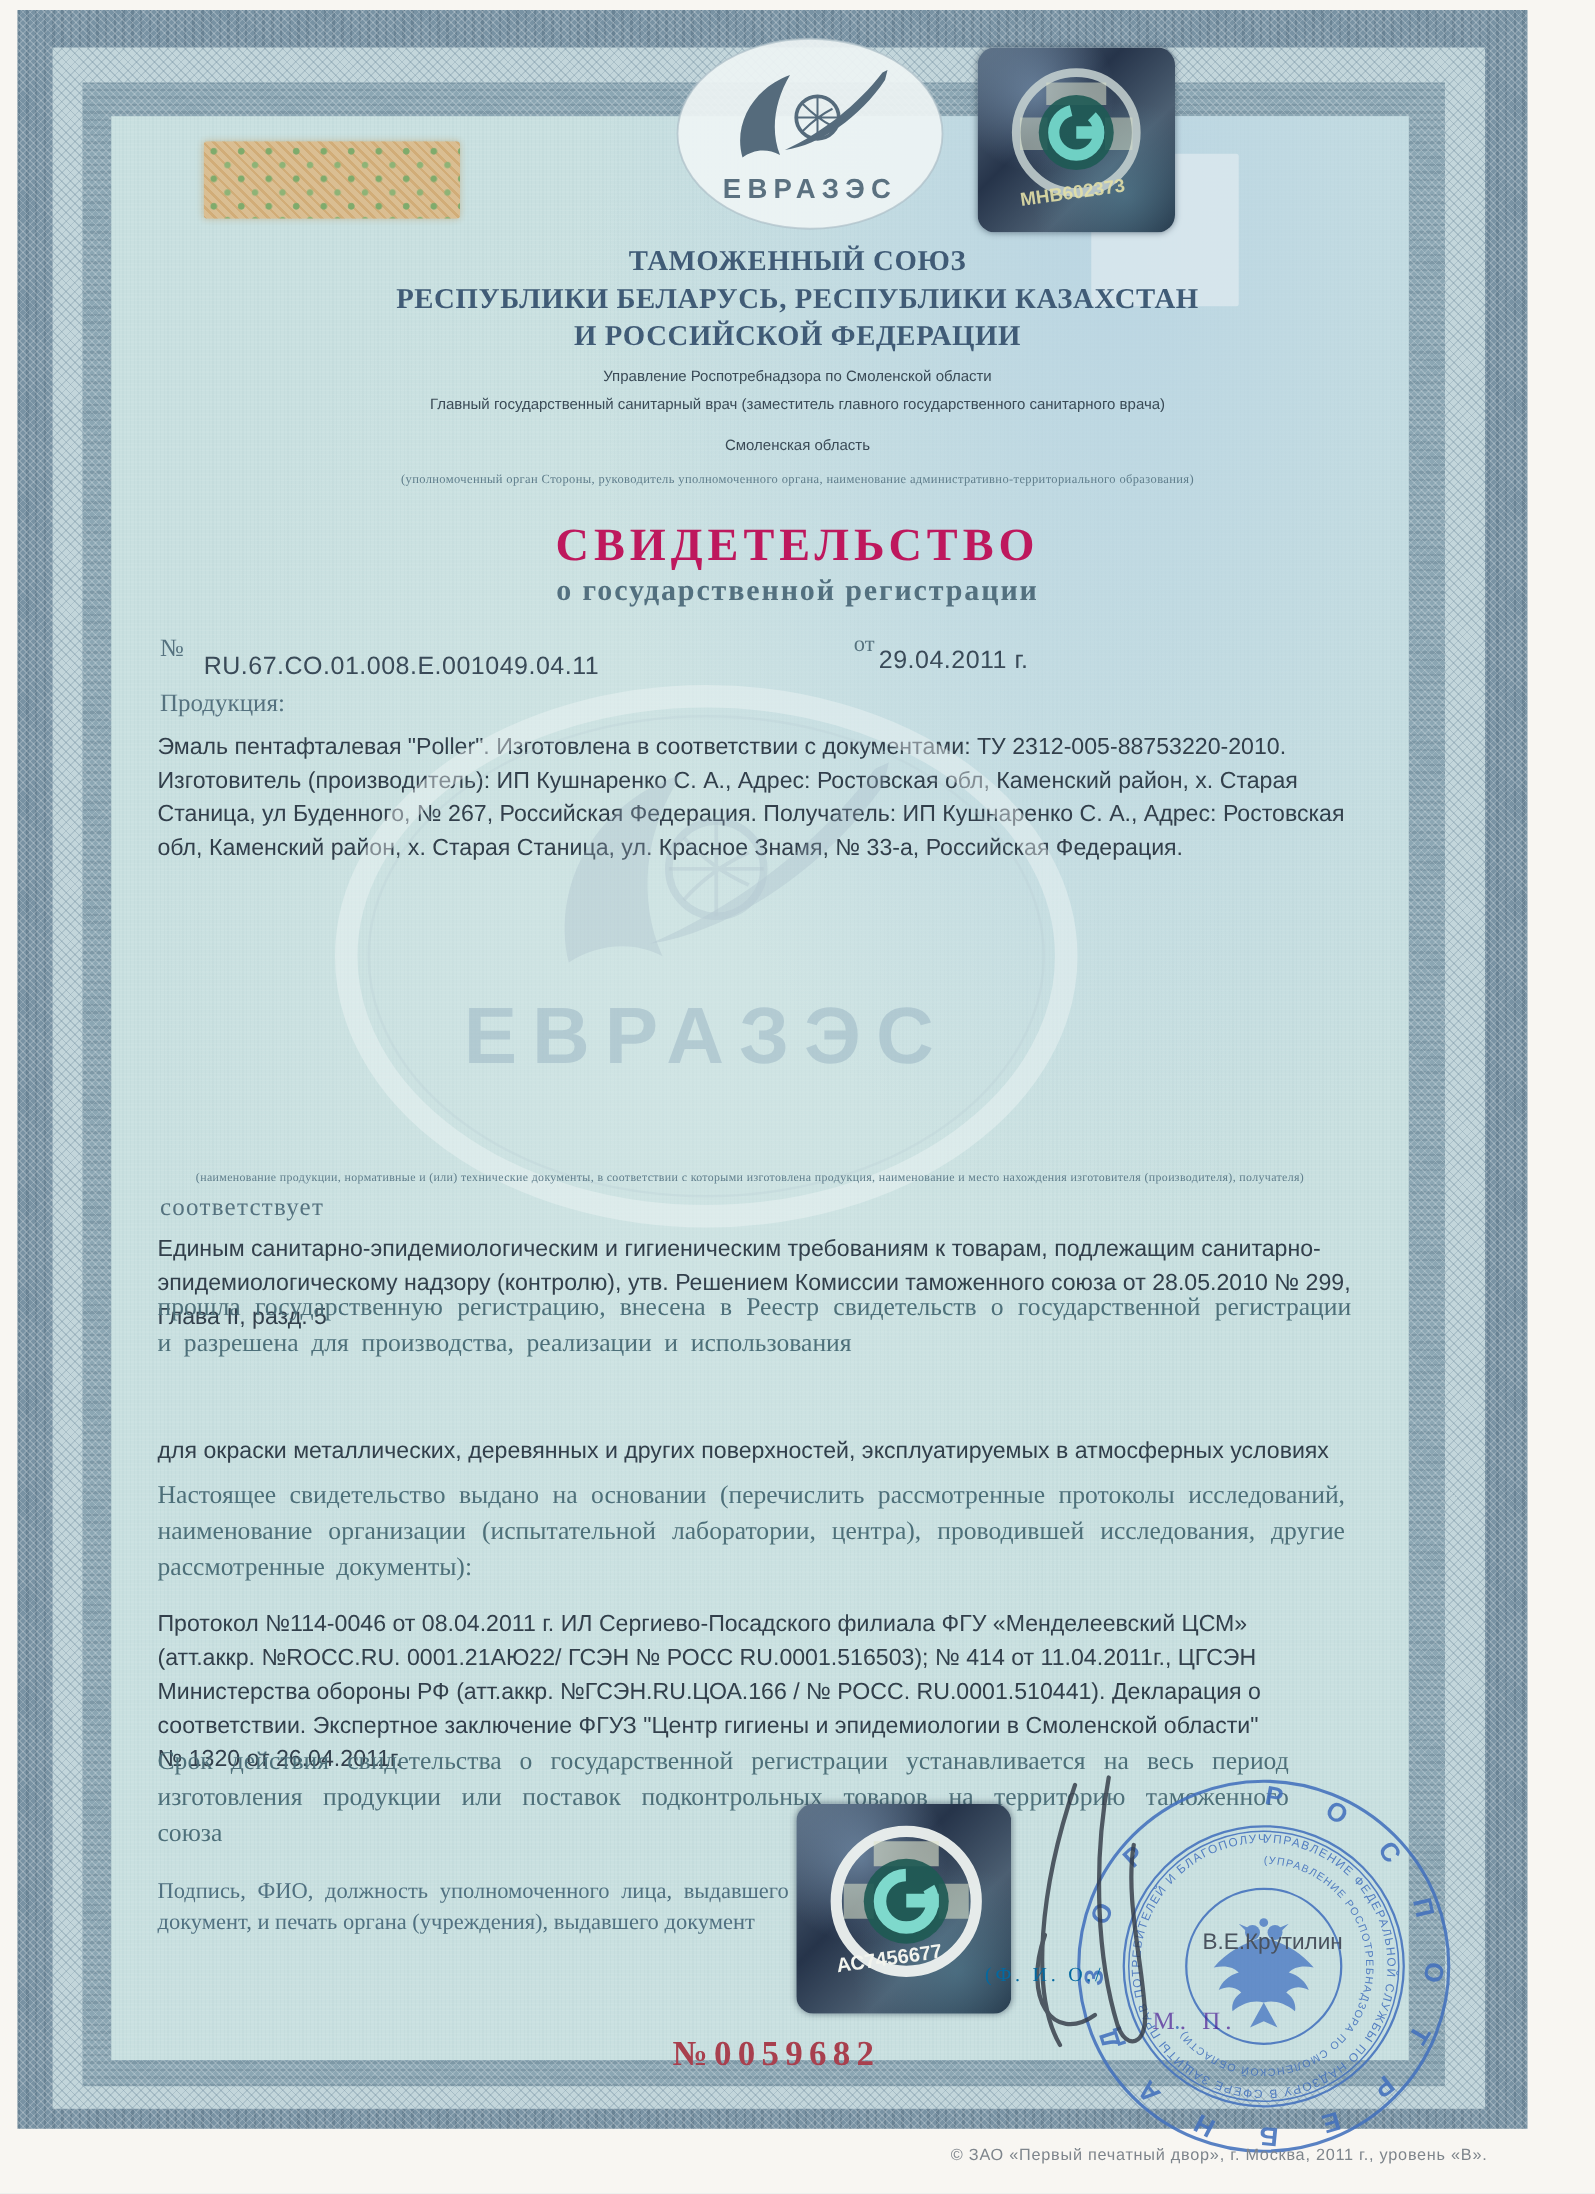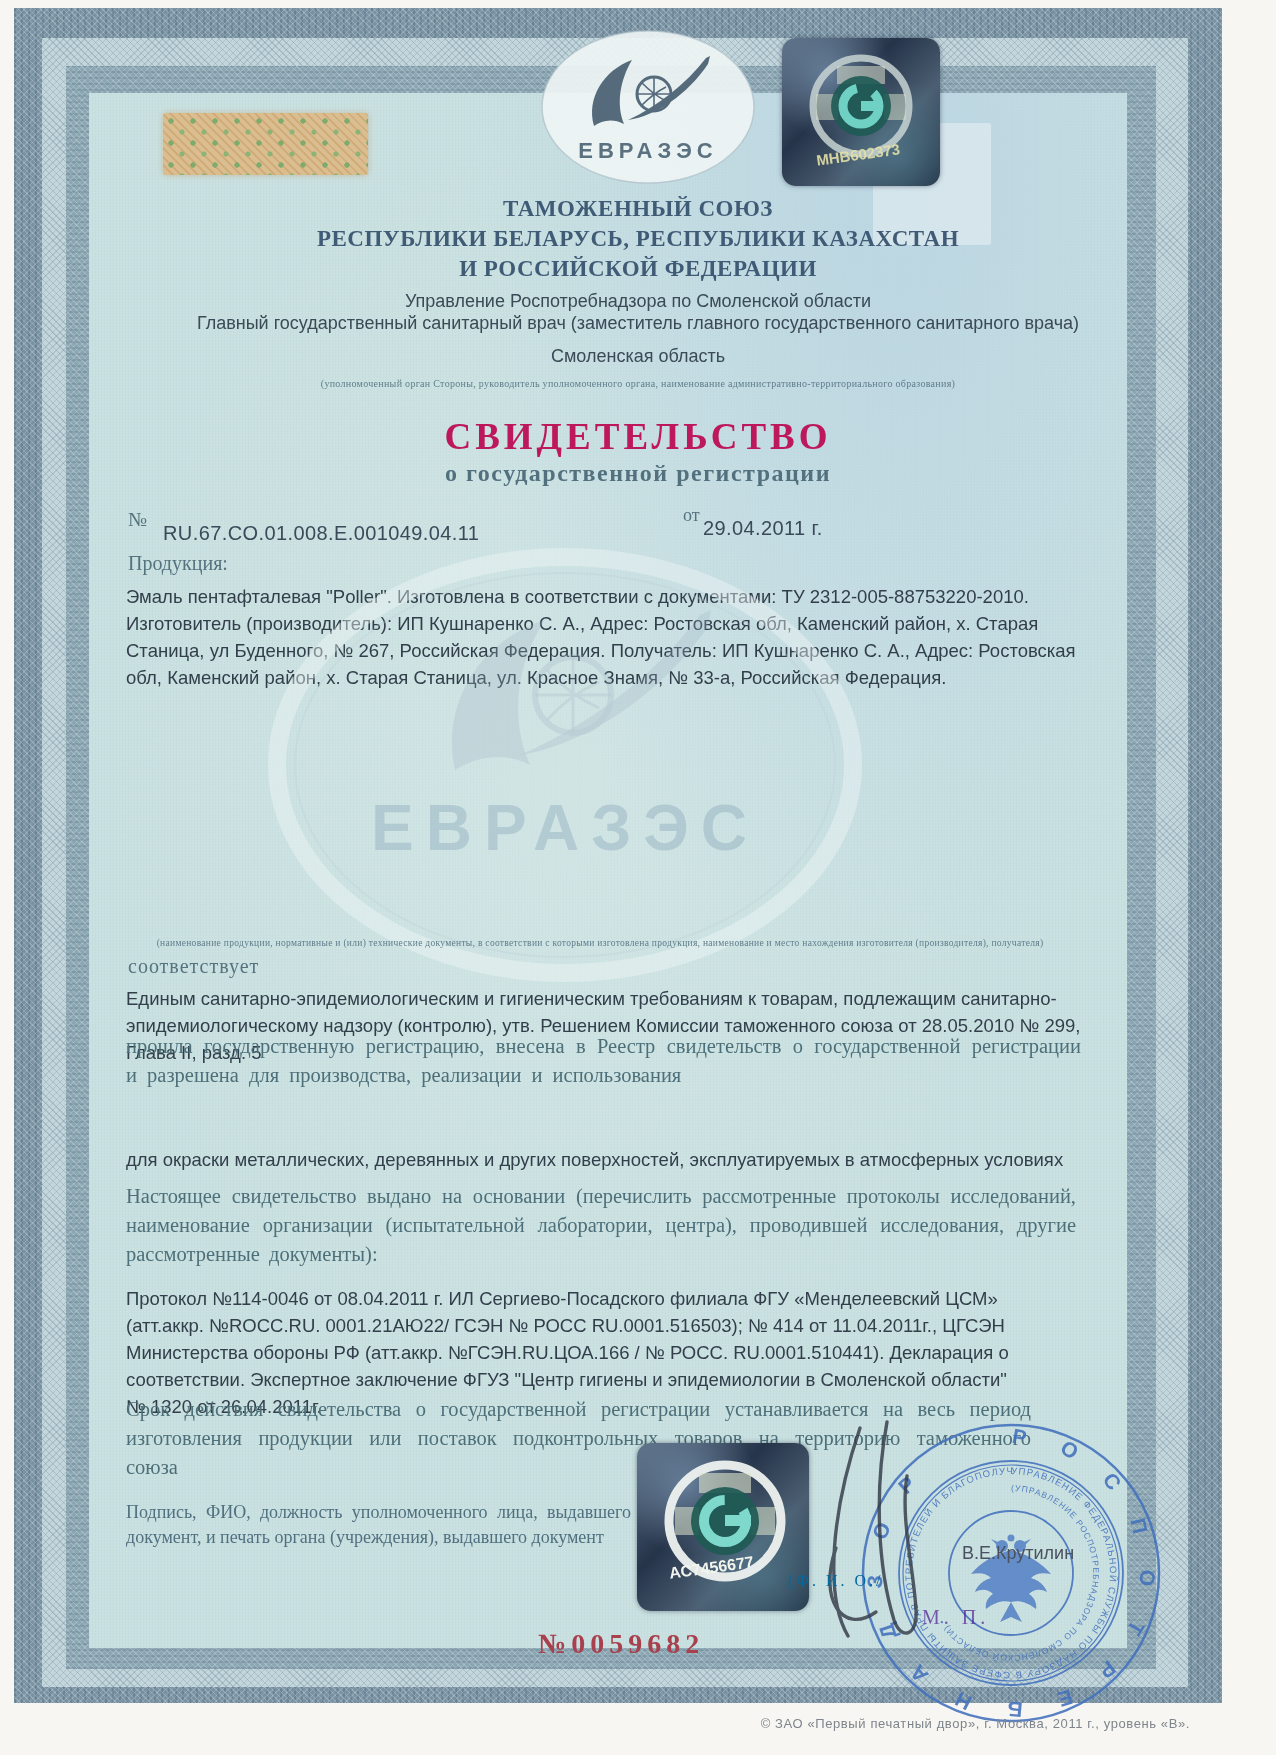--- a/index.html
+++ b/index.html
@@ -43,21 +43,21 @@
       repeating-linear-gradient(0deg, rgba(255,255,255,.06) 0 1px, transparent 1px 3px),
       repeating-linear-gradient(90deg, rgba(118,158,168,.06) 0 1px, transparent 1px 3px);
   }
   
   .content{position:absolute;inset:0;}
   .abs{position:absolute;}
   .center{text-align:center;}
   .just{text-align:justify;}
   
   .union-title{font-weight:bold;font-size:23px;color:#405b76;letter-spacing:.5px;line-height:30px;}
-  .authority{font-family:"Liberation Sans",sans-serif;font-size:18px;color:#3a4a56;line-height:22px;}
+  .authority{font-family:"Liberation Sans",sans-serif;font-size:12px;color:#3a4a56;line-height:22px;}
   .fineprint{font-size:10px;color:#5f7d8b;letter-spacing:.3px;}
   .cert-title{font-weight:bold;font-size:37px;color:#be185d;letter-spacing:4px;}
   .cert-subtitle{font-weight:bold;font-size:24px;color:#53707f;letter-spacing:1.5px;}
   .label-teal{font-size:20px;color:#55727f;}
   .value-sans{font-family:"Liberation Sans",sans-serif;font-size:20px;color:#3a4a58;letter-spacing:.4px;}
   .body-sans{font-family:"Liberation Sans",sans-serif;font-size:18.5px;line-height:27px;color:#323f4b;}
   .body-serif{font-size:20.5px;line-height:29px;color:#4d6f79;}
   .serial{font-size:28px;font-weight:bold;color:#a8404e;letter-spacing:5px;}
   .footer-note{font-family:"Liberation Sans",sans-serif;font-size:13px;color:#7e858c;letter-spacing:.6px;}
   

